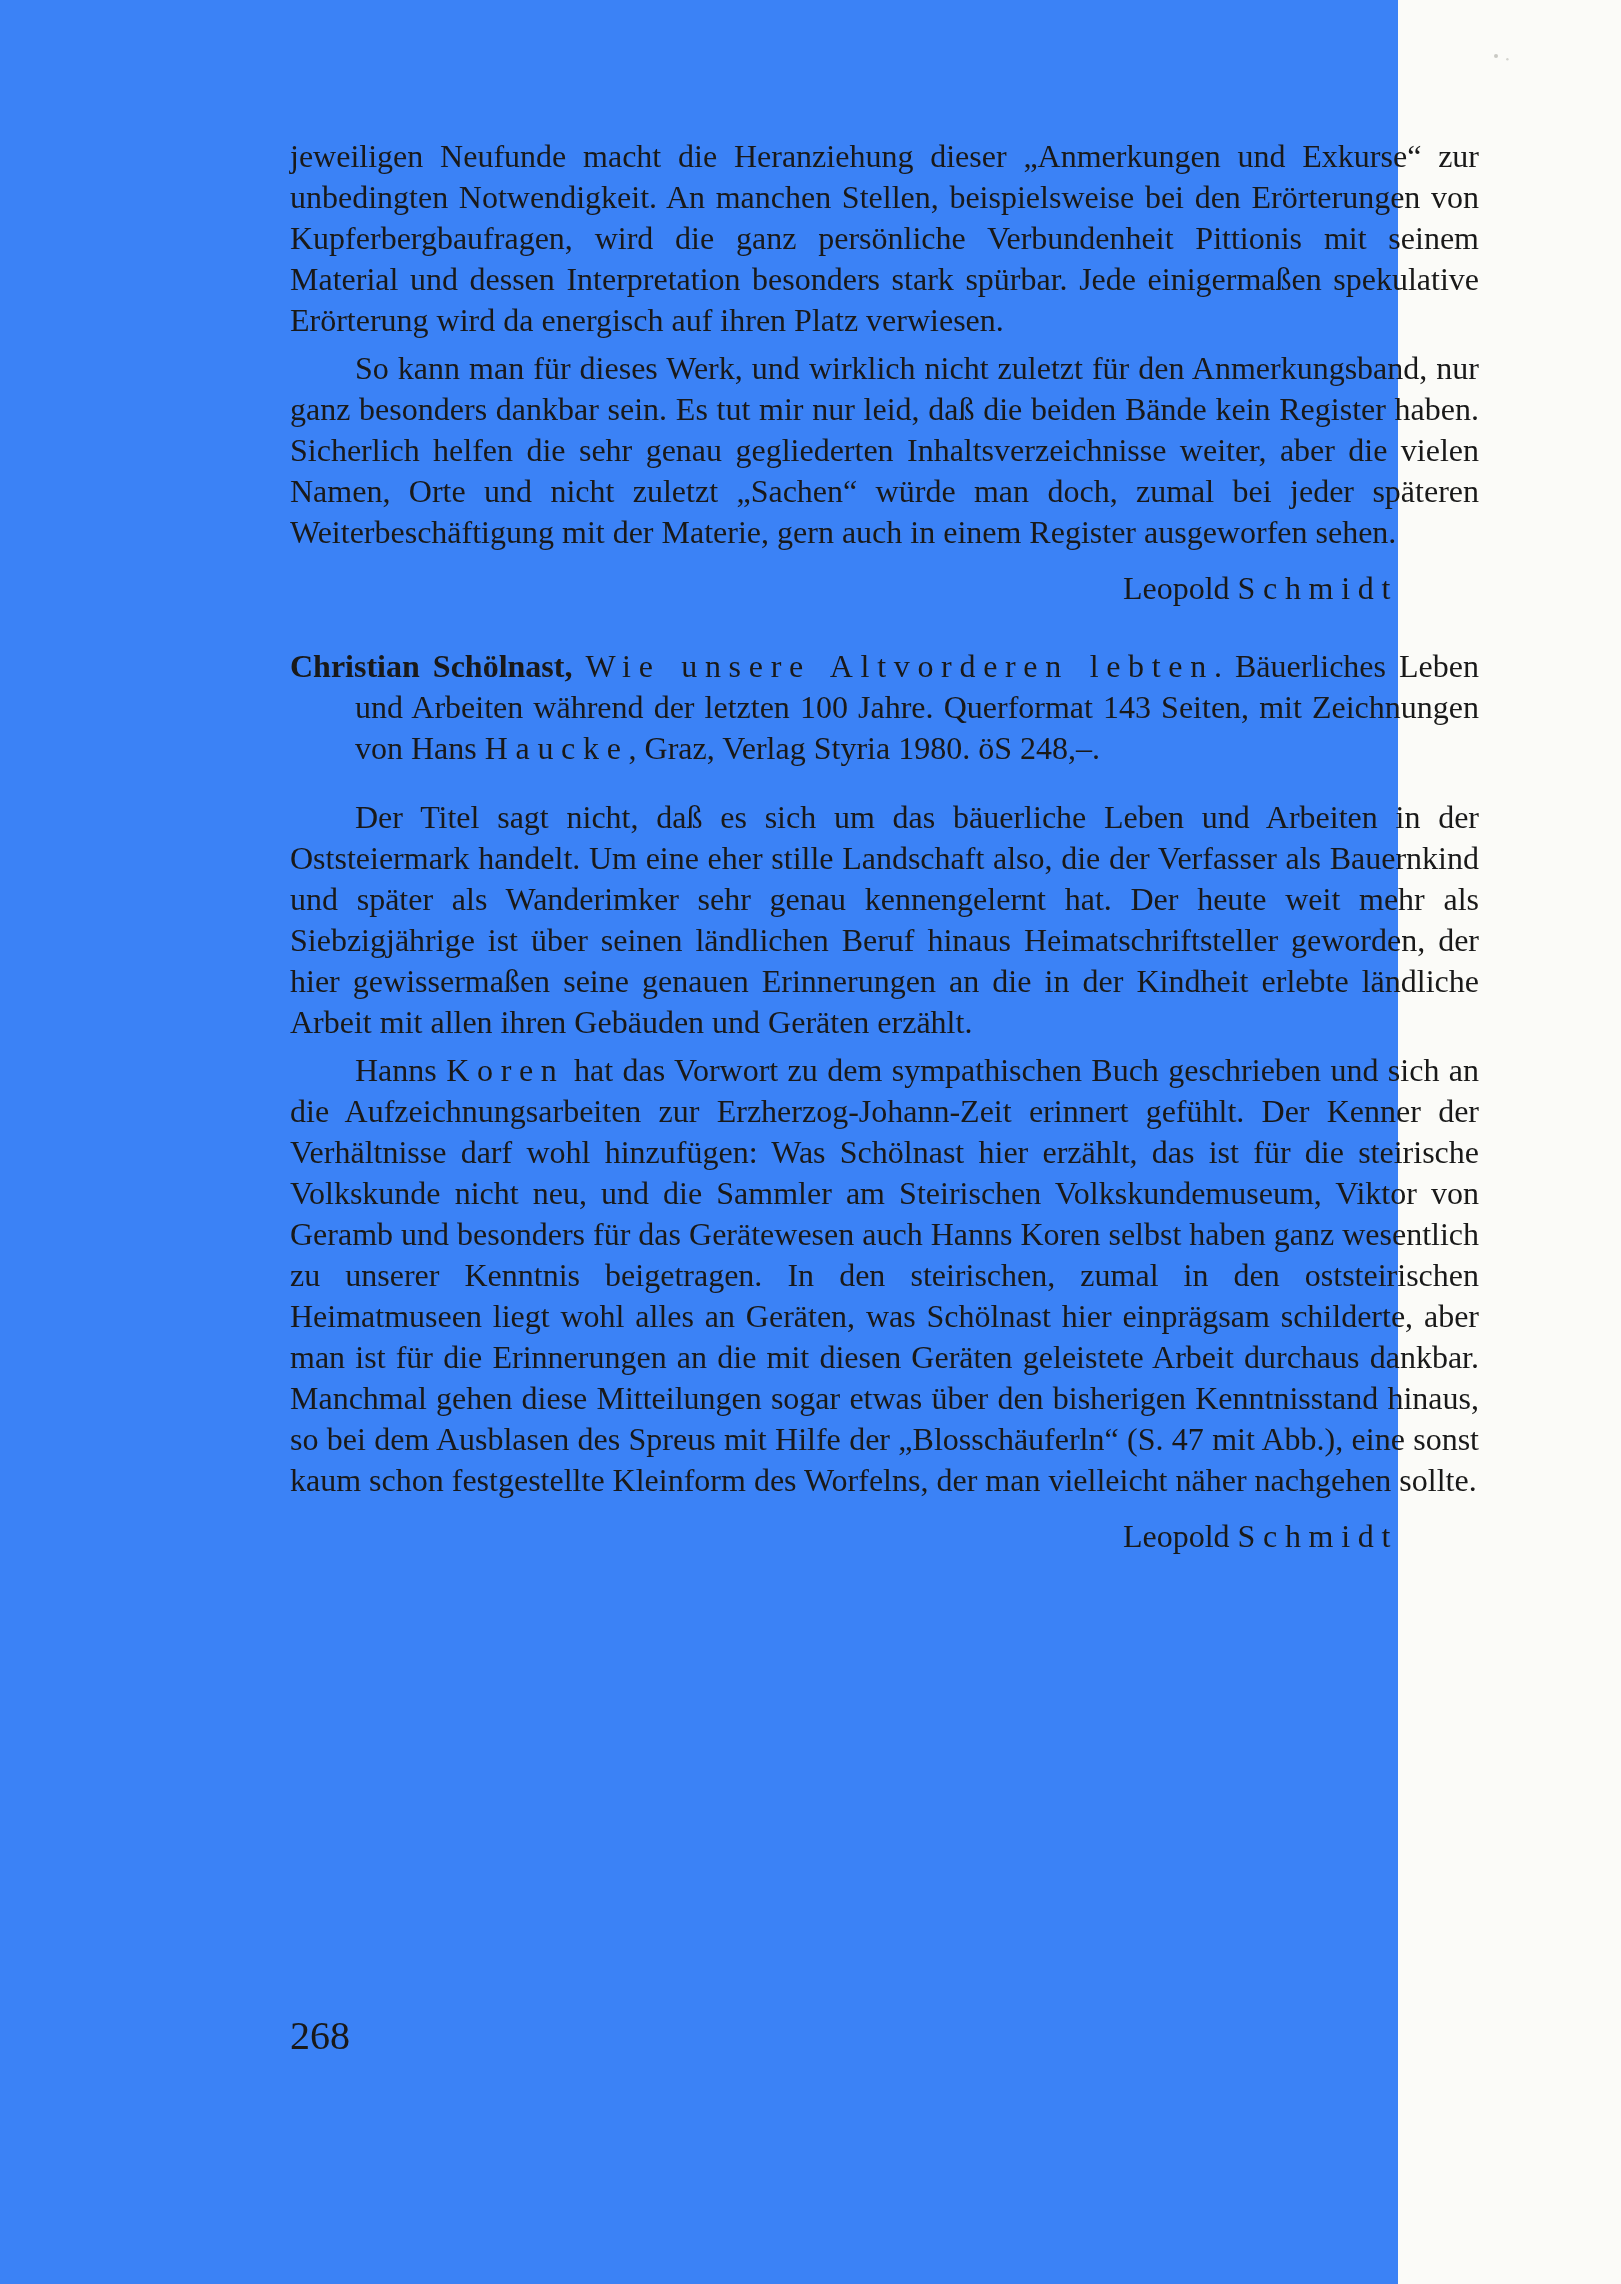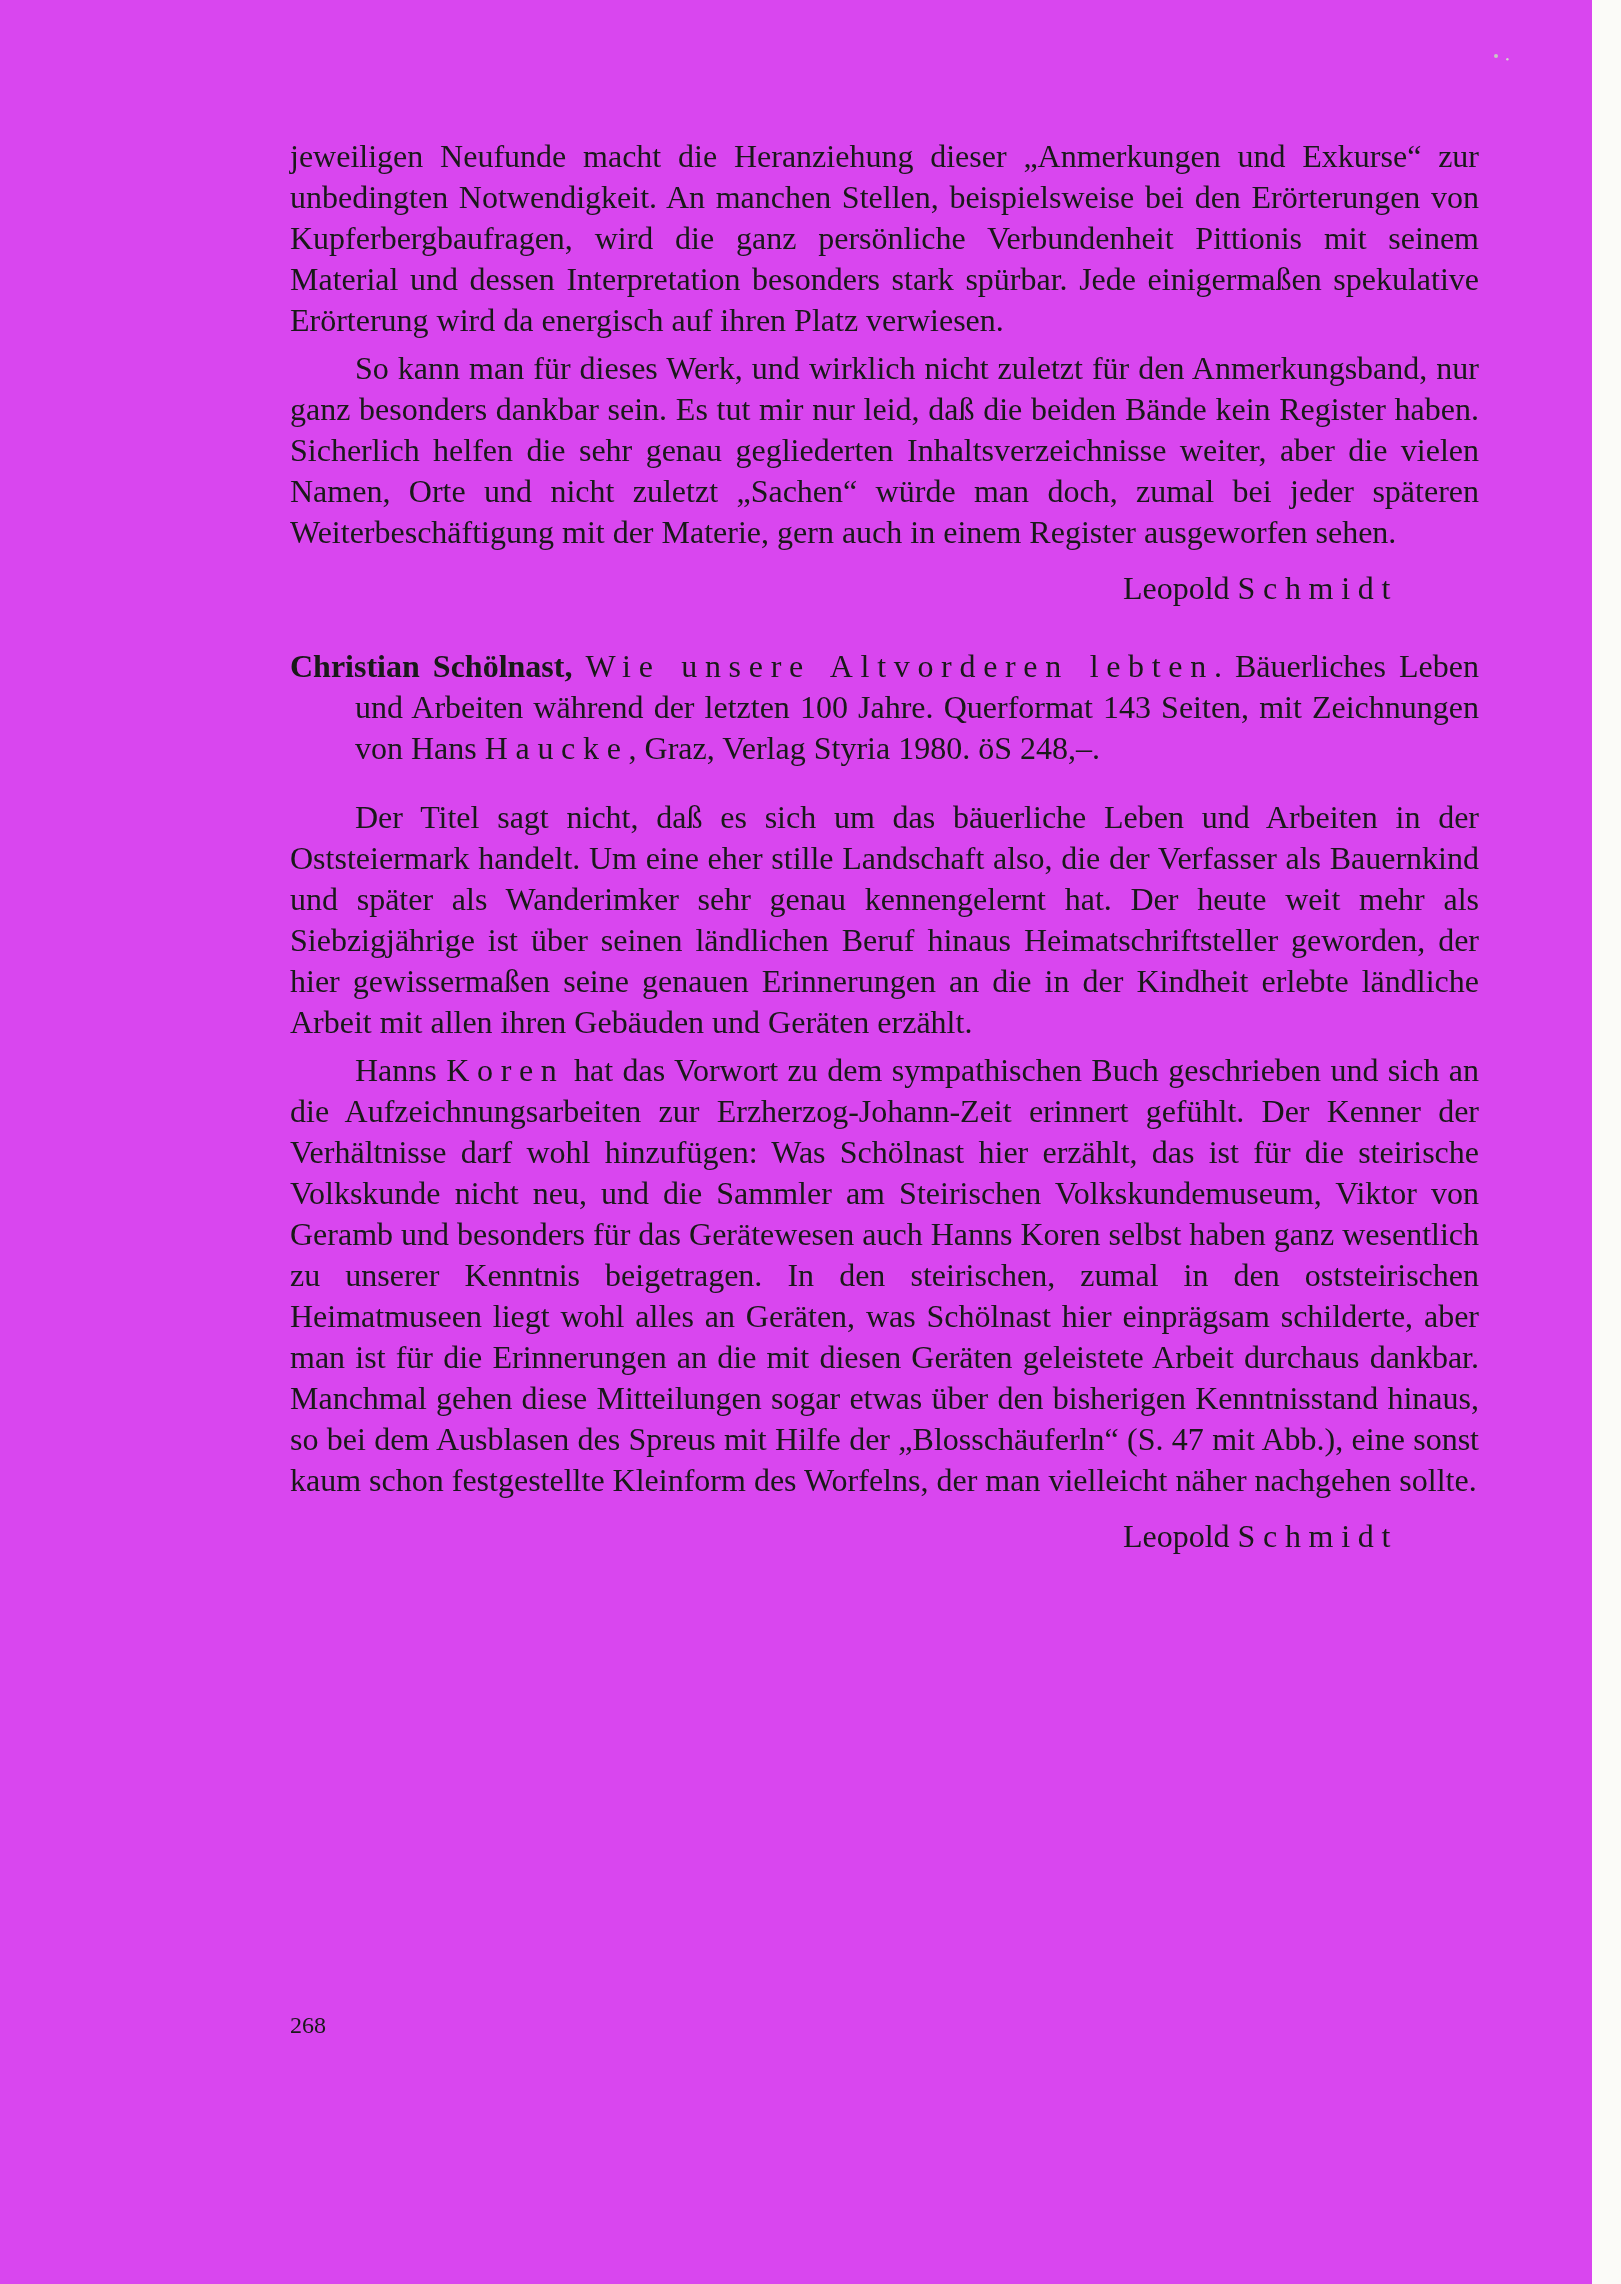--- a/index.html
+++ b/index.html
@@ -7,23 +7,23 @@
     padding: 0;
   }
   body {
     width: 1622px;
     height: 2284px;
     background: #fbfbf8;
     overflow: hidden;
   }
   .page {
     position: relative;
-    width: 1592px;
+    width: 1398px;
     height: 2284px;
-    background: #d946ef;
+    background: #3b82f6;
     font-family: "Liberation Serif", serif;
     color: #191919;
   }
   .textblock {
     position: absolute;
     left: 290px;
     top: 136px;
     width: 1189px;
     font-size: 32px;
     line-height: 41px;
@@ -50,21 +50,21 @@
   .bold {
     font-weight: bold;
   }
   .gesperrt {
     letter-spacing: 0.24em;
   }
   .pagenum {
     position: absolute;
     left: 290px;
     top: 2012px;
-    font-size: 24px;
+    font-size: 40px;
     font-family: "Liberation Serif", serif;
     color: #191919;
   }
   .speck {
     position: absolute;
     left: 1494px;
     top: 54px;
     width: 4px;
     height: 4px;
     border-radius: 50%;

